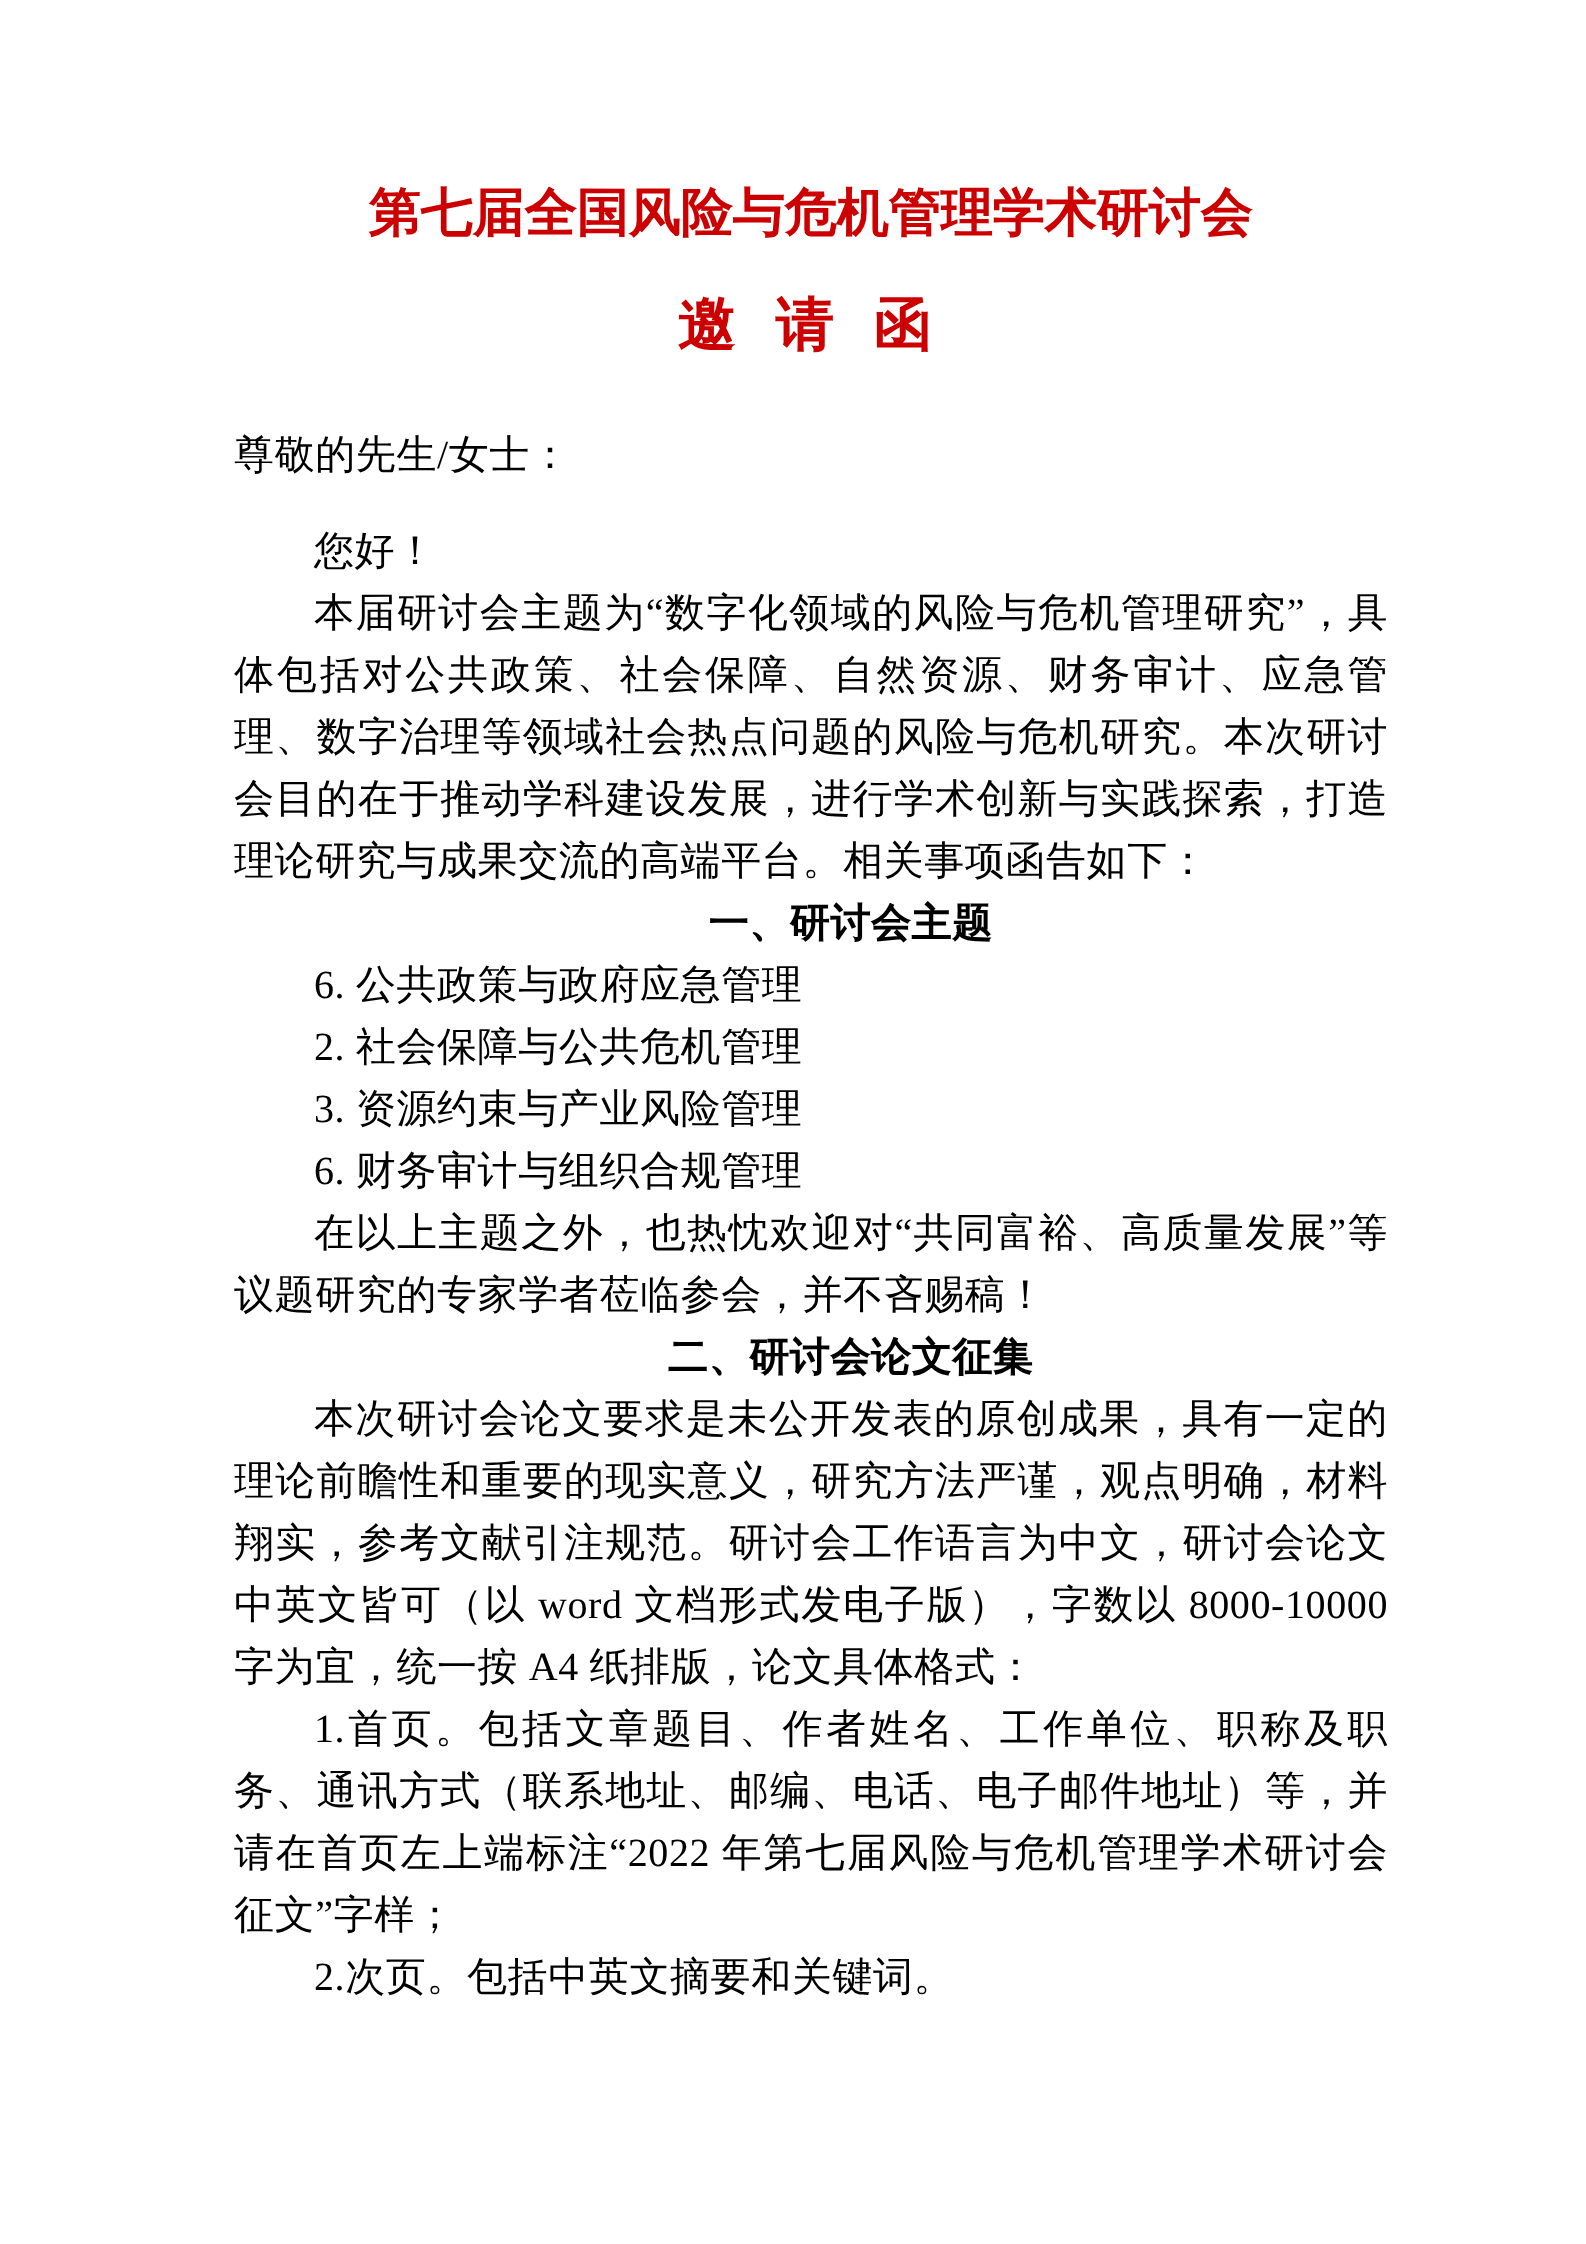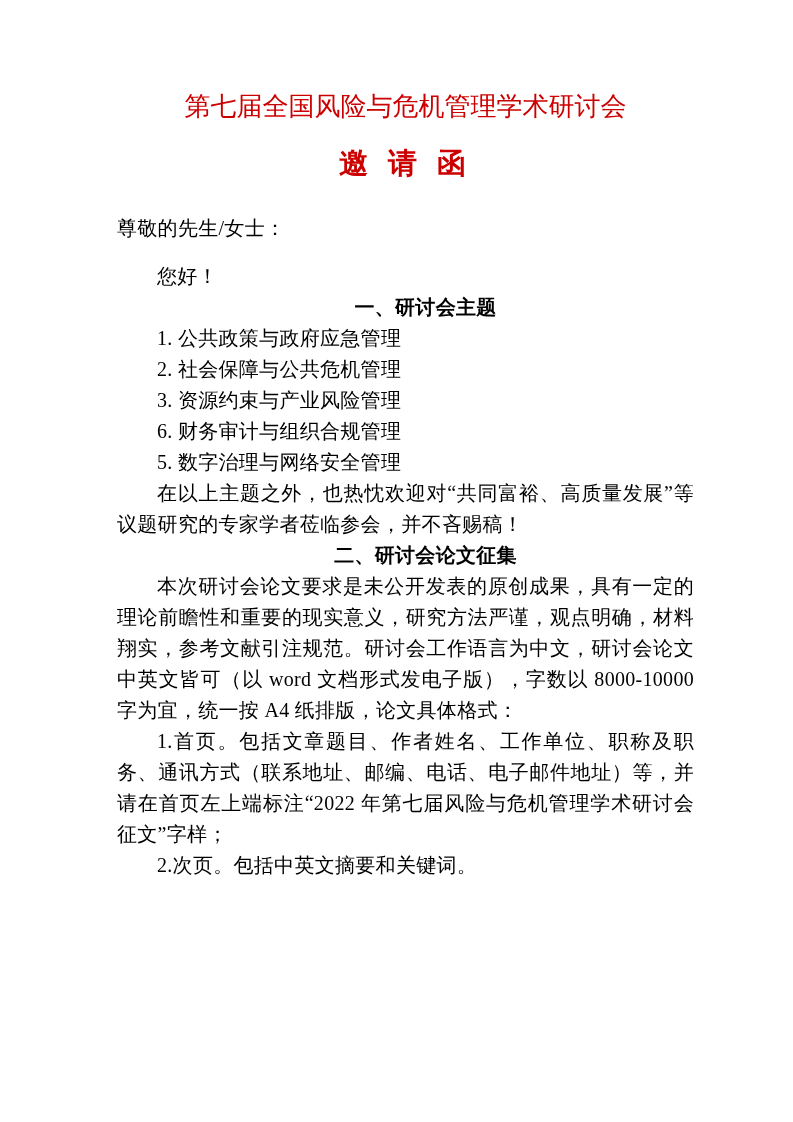--- a/index.html
+++ b/index.html
@@ -20,21 +20,21 @@
   .doc-header {
     position: absolute;
     top: 90px;
     left: 117px;
     width: 577px;
     text-align: center;
   }
   .doc-title {
     margin: 0;
     font-family: "Liberation Sans", sans-serif;
-    font-weight: 400;
+    font-weight: 700;
     font-size: 26px;
     line-height: 32px;
     letter-spacing: 0px;
     color: var(--accent, #cc0000);
     white-space: nowrap;
   }
   .doc-subtitle {
     margin: 22px 0 16px 0;
     font-family: "Liberation Sans", sans-serif;
     font-weight: 700;
@@ -83,28 +83,28 @@
     <h1 class="doc-title">第七届全国风险与危机管理学术研讨会</h1>
     <h2 class="doc-subtitle">邀 请 函</h2>
   </div>
 
   <div class="doc-body">
     <p class="salutation">尊敬的先生/女士：</p>
 
     <p class="greeting">您好！</p>
 
 
+    <p>本届研讨会主题为“数字化领域的风险与危机管理研究”，具体包括对公共政策、社会保障、自然资源、财务审计、应急管理、数字治理等领域社会热点问题的风险与危机研究。本次研讨会目的在于推动学科建设发展，进行学术创新与实践探索，打造理论研究与成果交流的高端平台。相关事项函告如下：</p>
 
     <p class="section-heading">一、研讨会主题</p>
 
-    <p class="topic-item">1. 公共政策与政府应急管理</p>
+    <p class="topic-item">6. 公共政策与政府应急管理</p>
     <p class="topic-item">2. 社会保障与公共危机管理</p>
     <p class="topic-item">3. 资源约束与产业风险管理</p>
     <p class="topic-item">6. 财务审计与组织合规管理</p>
-    <p class="topic-item">5. 数字治理与网络安全管理</p>
 
     <p>在以上主题之外，也热忱欢迎对“共同富裕、高质量发展”等议题研究的专家学者莅临参会，并不吝赐稿！</p>
 
     <p class="section-heading">二、研讨会论文征集</p>
 
     <p>本次研讨会论文要求是未公开发表的原创成果，具有一定的理论前瞻性和重要的现实意义，研究方法严谨，观点明确，材料翔实，参考文献引注规范。研讨会工作语言为中文，研讨会论文中英文皆可（以 word 文档形式发电子版），字数以 8000-10000 字为宜，统一按 A4 纸排版，论文具体格式：</p>
 
     <p>1.首页。包括文章题目、作者姓名、工作单位、职称及职务、通讯方式（联系地址、邮编、电话、电子邮件地址）等，并请在首页左上端标注“2022 年第七届风险与危机管理学术研讨会征文”字样；</p>
 
     <p>2.次页。包括中英文摘要和关键词。</p>

